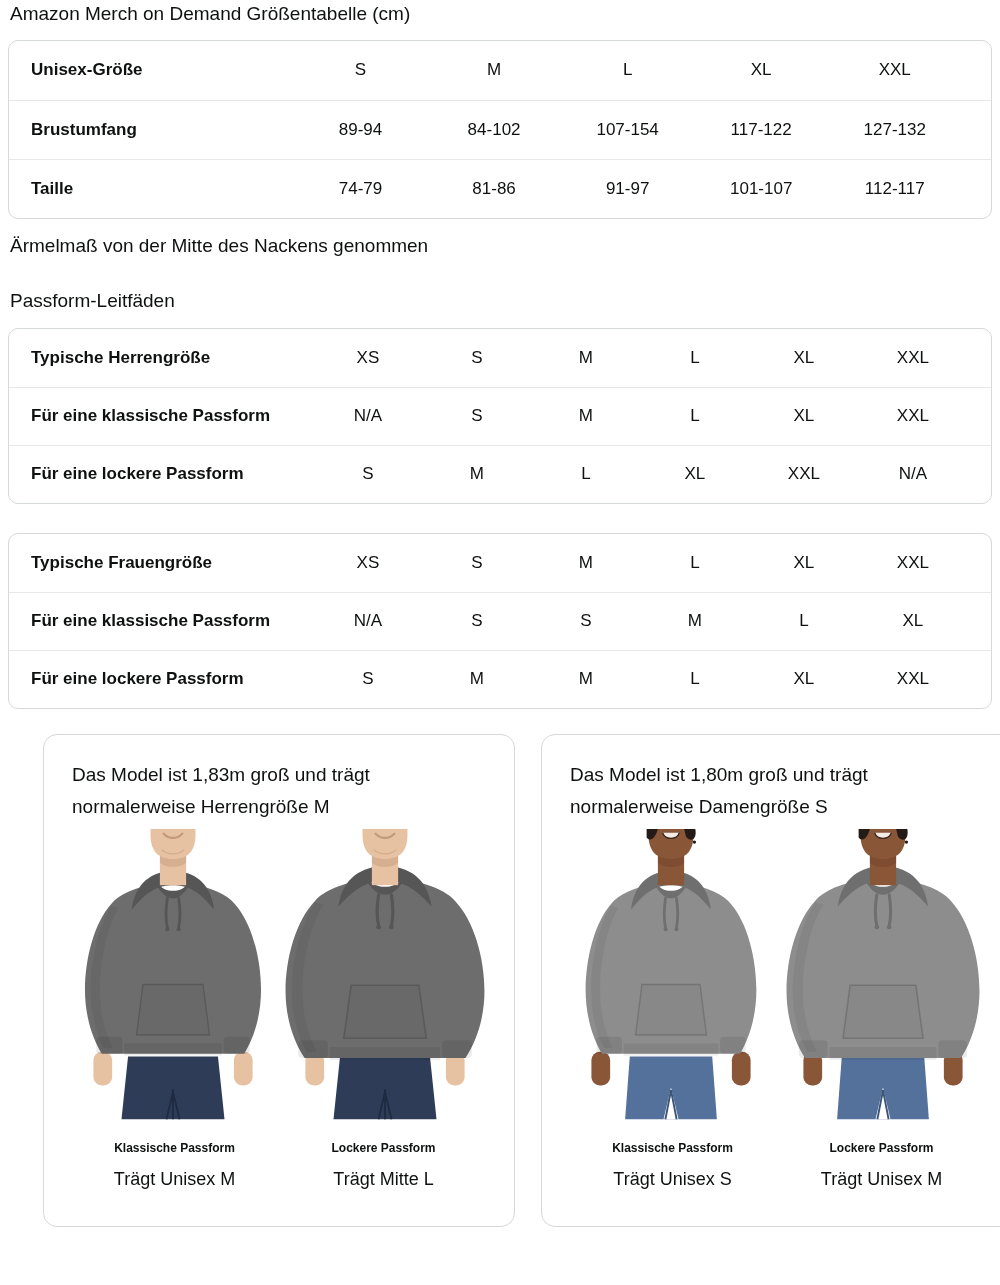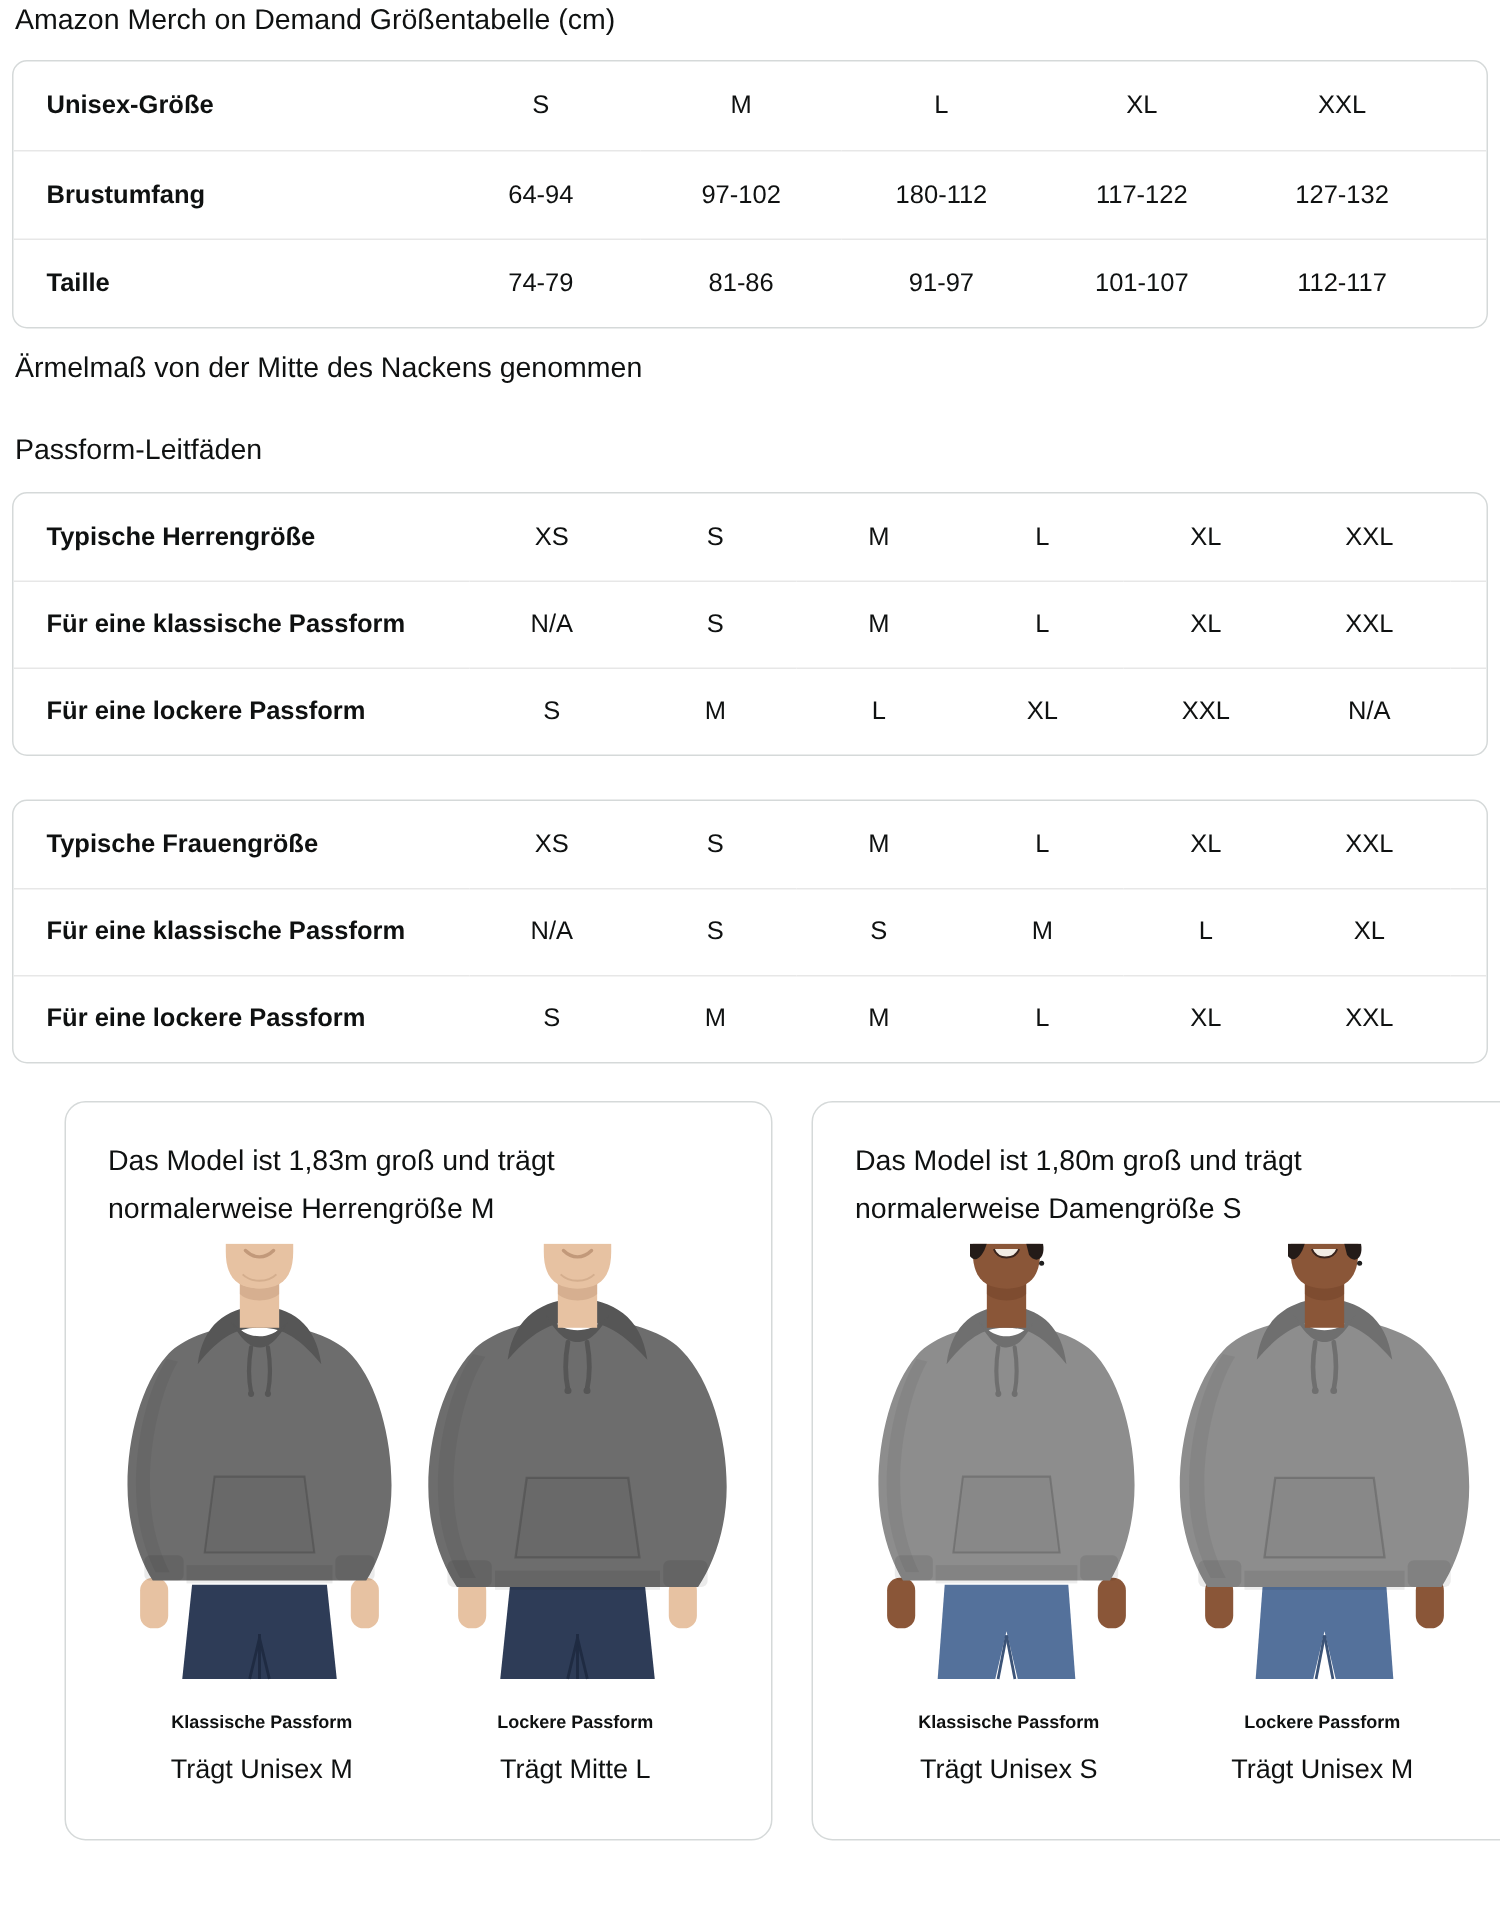--- a/index.html
+++ b/index.html
@@ -78,23 +78,23 @@
         <th>Unisex-Größe</th>
         <td>S</td>
         <td>M</td>
         <td>L</td>
         <td>XL</td>
         <td>XXL</td>
         <td></td>
       </tr>
       <tr>
         <th>Brustumfang</th>
-        <td>64-94</td>
-        <td>97-102</td>
-        <td>180-112</td>
+        <td>89-94</td>
+        <td>84-102</td>
+        <td>107-154</td>
         <td>117-122</td>
         <td>127-132</td>
         <td></td>
       </tr>
       <tr>
         <th>Taille</th>
         <td>74-79</td>
         <td>81-86</td>
         <td>91-97</td>
         <td>101-107</td>

